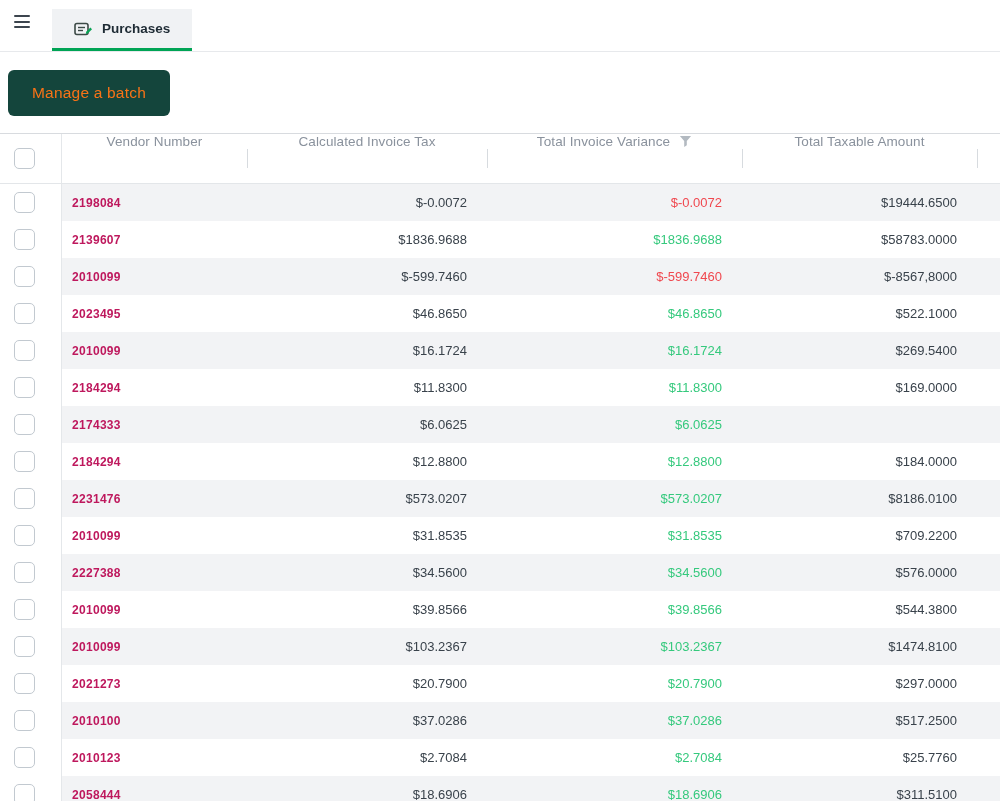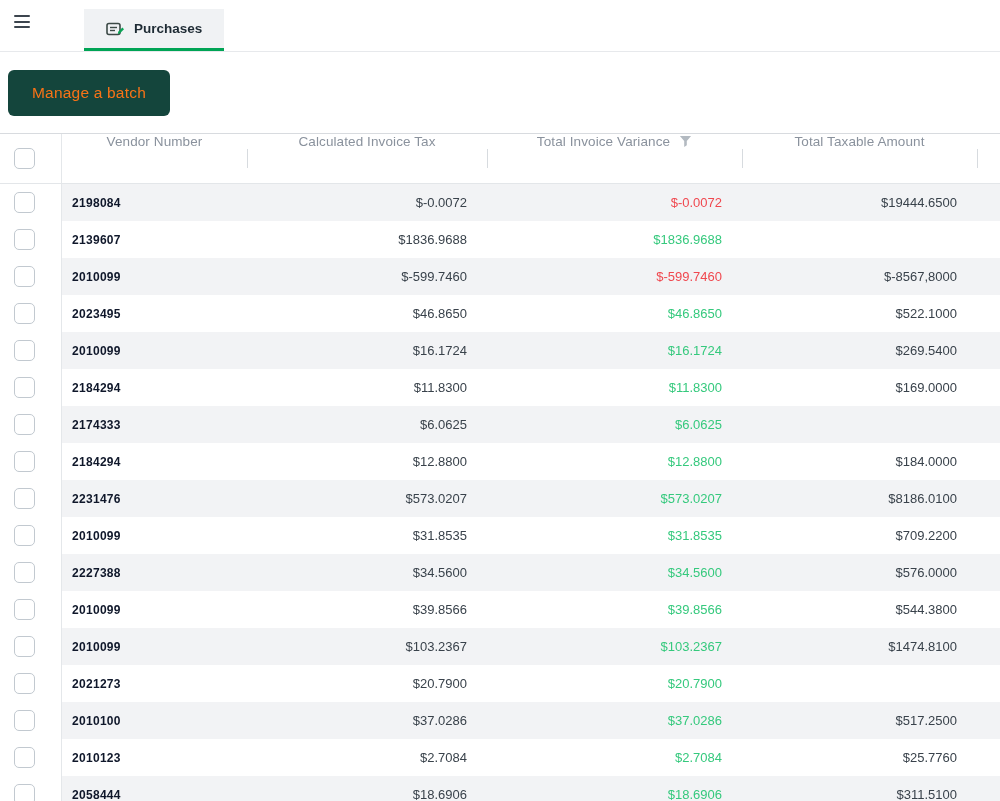--- a/index.html
+++ b/index.html
@@ -20,21 +20,21 @@
   }
   .hamburger {
     position: absolute;
     left: 14px; top: 15px;
     width: 16px; height: 13px;
     display: flex; flex-direction: column; justify-content: space-between;
     cursor: pointer;
   }
   .hamburger span { display: block; height: 2px; background: #3c454e; border-radius: 1px; }
   .tab {
-    margin-left: 84px;
+    margin-left: 52px;
     height: 42px;
     background: #f0f2f4;
     border-bottom: 3px solid #00a455;
     display: flex;
     align-items: center;
     gap: 9px;
     padding: 0 22px;
     font-size: 13.5px;
     font-weight: 700;
     color: #1e2b34;
@@ -105,21 +105,21 @@
   .row { display: flex; height: 37px; }
   .row-content { flex: 1; display: flex; align-items: center; background: #ffffff; }
   .row-content.striped { background: #f2f3f5; }
   .cell { font-size: 13px; color: #39424b; }
   .cell.vendor {
     width: 185px;
     padding-left: 10px;
     font-weight: 700;
     font-size: 12px;
     letter-spacing: 0.3px;
-    color: #0f172a;
+    color: #be185d;
   }
   .cell.tax      { width: 240px; text-align: right; padding-right: 20px; }
   .cell.variance { width: 255px; text-align: right; padding-right: 20px; font-weight: 500; }
   .cell.taxable  { width: 235px; text-align: right; padding-right: 20px; }
   .cell.variance.green { color: #35c97d; }
   .cell.variance.red   { color: #f0484f; }
 </style>
 </head>
 <body>
 
@@ -180,20 +180,21 @@
   </div>
 
   <div class="row">
     <div class="check-col">
       <span class="checkbox"></span>
     </div>
     <div class="row-content">
       <div class="cell vendor">2139607</div>
       <div class="cell tax">$1836.9688</div>
       <div class="cell variance green">$1836.9688</div>
+      <div class="cell taxable">$58783.0000</div>
     </div>
   </div>
 
   <div class="row">
     <div class="check-col">
       <span class="checkbox"></span>
     </div>
     <div class="row-content striped">
       <div class="cell vendor">2010099</div>
       <div class="cell tax">$-599.7460</div>
@@ -322,20 +323,21 @@
   </div>
 
   <div class="row">
     <div class="check-col">
       <span class="checkbox"></span>
     </div>
     <div class="row-content">
       <div class="cell vendor">2021273</div>
       <div class="cell tax">$20.7900</div>
       <div class="cell variance green">$20.7900</div>
+      <div class="cell taxable">$297.0000</div>
     </div>
   </div>
 
   <div class="row">
     <div class="check-col">
       <span class="checkbox"></span>
     </div>
     <div class="row-content striped">
       <div class="cell vendor">2010100</div>
       <div class="cell tax">$37.0286</div>

